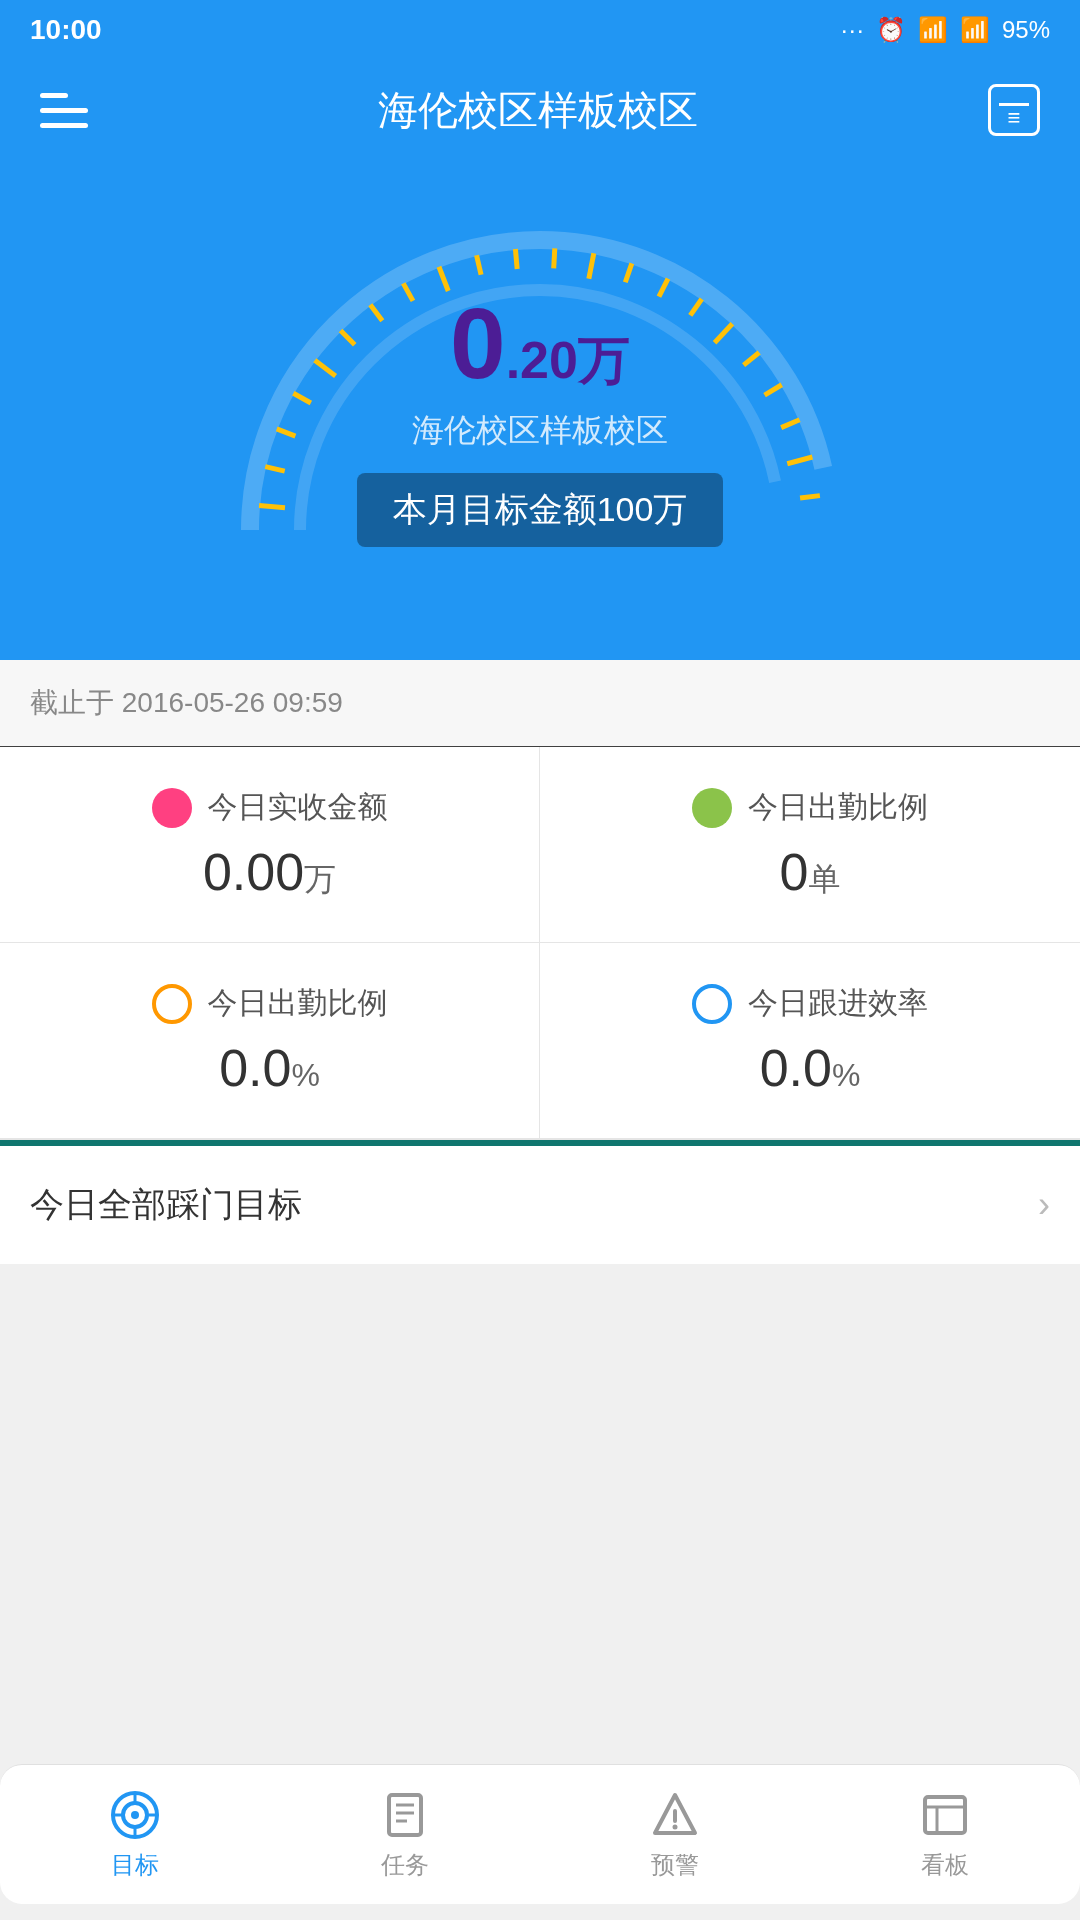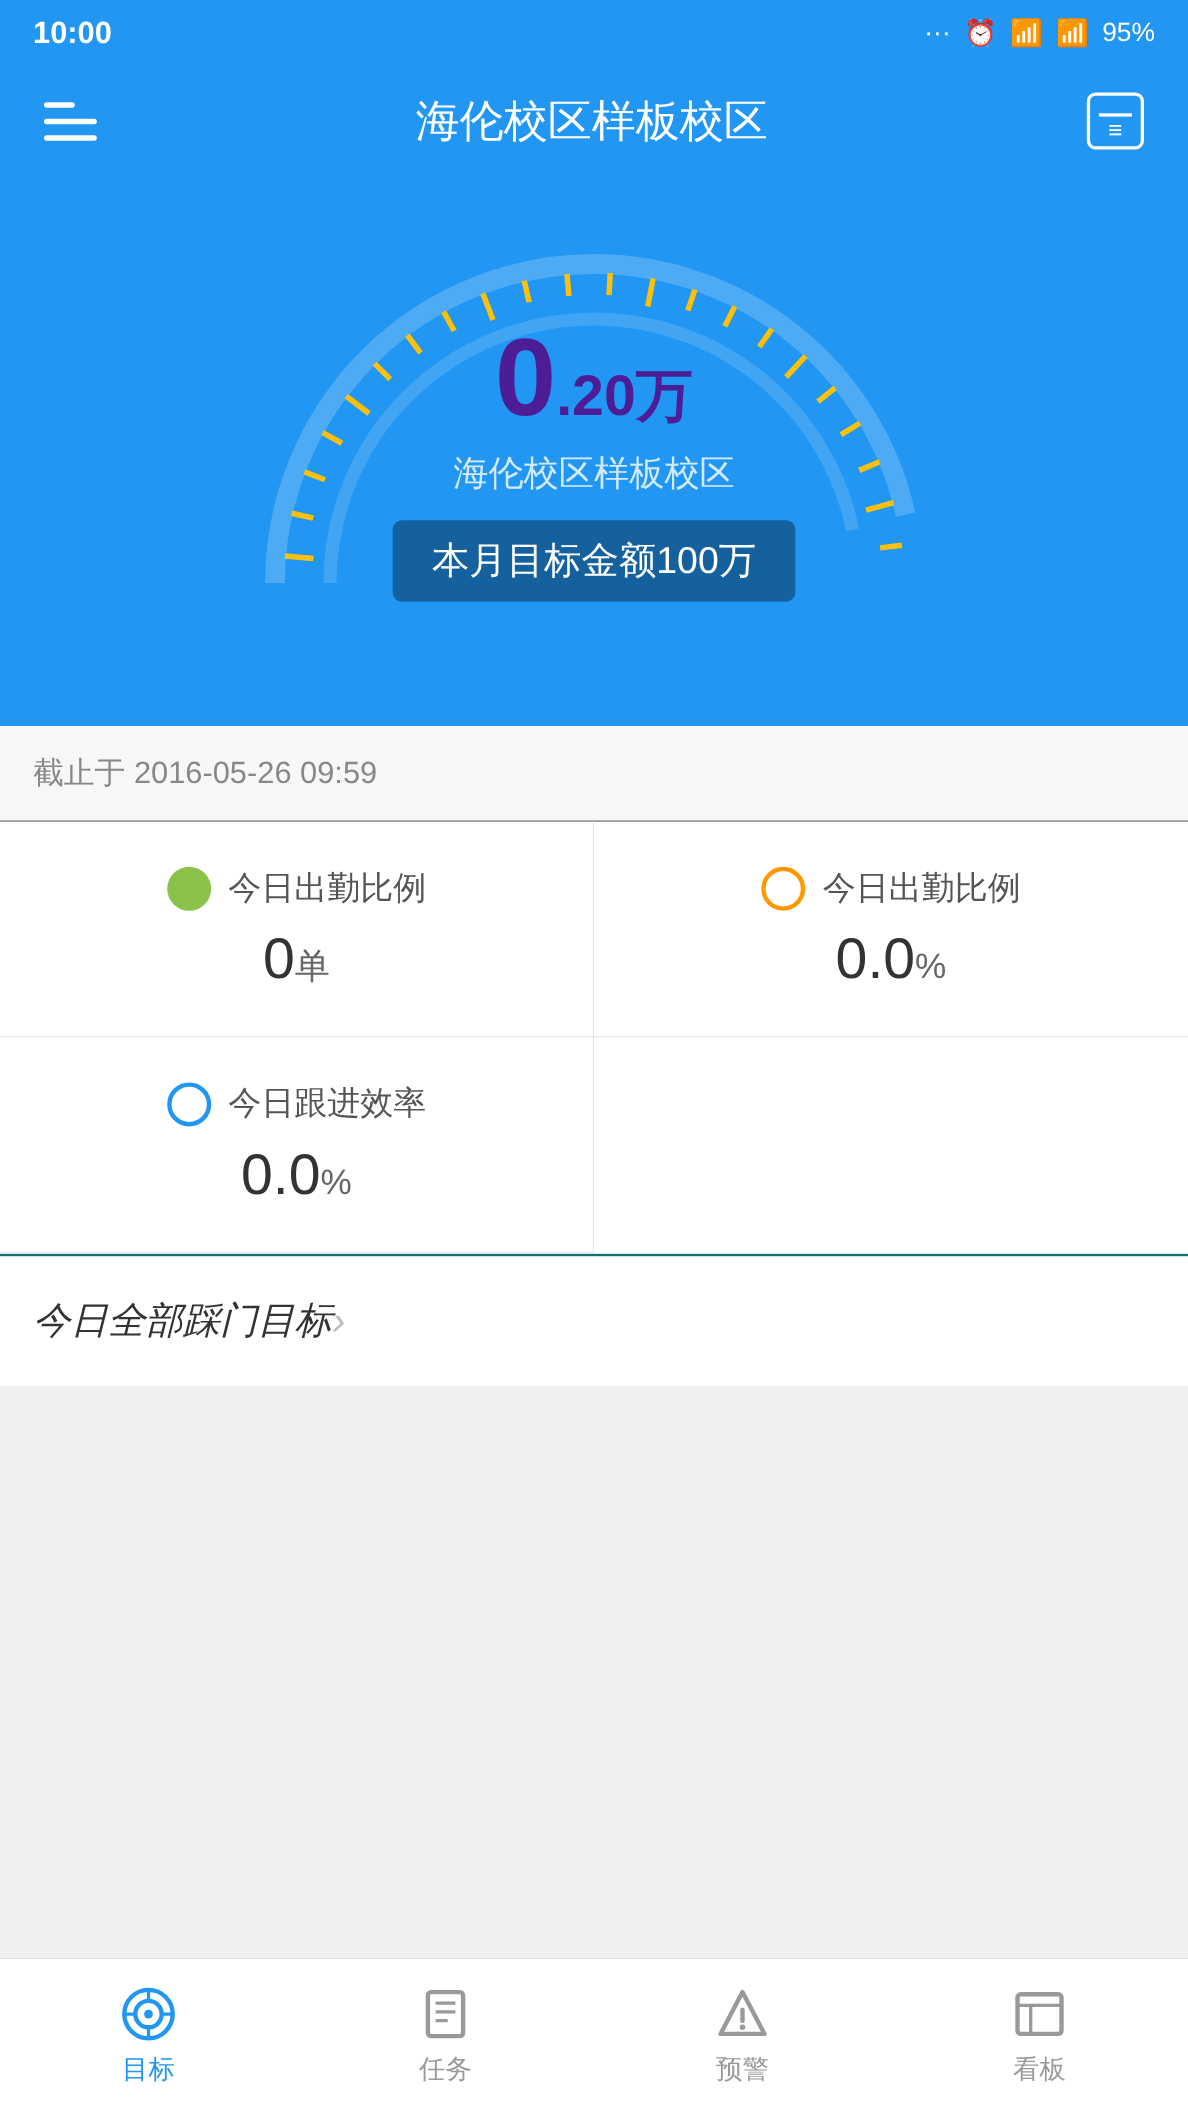--- a/index.html
+++ b/index.html
@@ -190,43 +190,44 @@
       font-size: 32px;
       color: #666;
     }
 
     
     .section-header {
       background: white;
       padding: 36px 30px;
       display: flex;
       align-items: center;
-      border-top: 2px solid #0f766e;
-      font-style: italic;
+      justify-content: space-between;
+      border-top: 6px solid #0f766e;
     }
     .section-title {
       font-size: 34px;
       color: #333;
     }
     .chevron-right {
       font-size: 36px;
       color: #bbb;
     }
 
     
     .bottom-nav {
       position: fixed;
-      bottom: 0;
+      bottom: 16px;
       left: 0;
       width: 1080px;
       height: 140px;
       background: white;
       border-top: 1px solid #e0e0e0;
       display: grid;
       grid-template-columns: repeat(4, 1fr);
+      border-radius: 22px;
     }
     .nav-item {
       display: flex;
       flex-direction: column;
       align-items: center;
       justify-content: center;
       gap: 8px;
       cursor: pointer;
     }
     .nav-item-label {
@@ -312,20 +313,29 @@
     </div>
   </div>
 </div>
 
 <div class="timestamp-bar">
   <span>截止于 2016-05-26 09:59</span>
 </div>
 
 <div class="stats-grid">
 
+  <div class="stat-cell">
+    <div class="stat-label-row">
+      <div class="dot dot-pink"></div>
+      <span class="stat-label">今日实收金额</span>
+    </div>
+    <div class="stat-value">
+      <span>0.00</span><span class="unit">万</span>
+    </div>
+  </div>
 
   <div class="stat-cell">
     <div class="stat-label-row">
       <div class="dot dot-green"></div>
       <span class="stat-label">今日出勤比例</span>
     </div>
     <div class="stat-value">
       <span>0</span><span class="unit">单</span>
     </div>
   </div>

